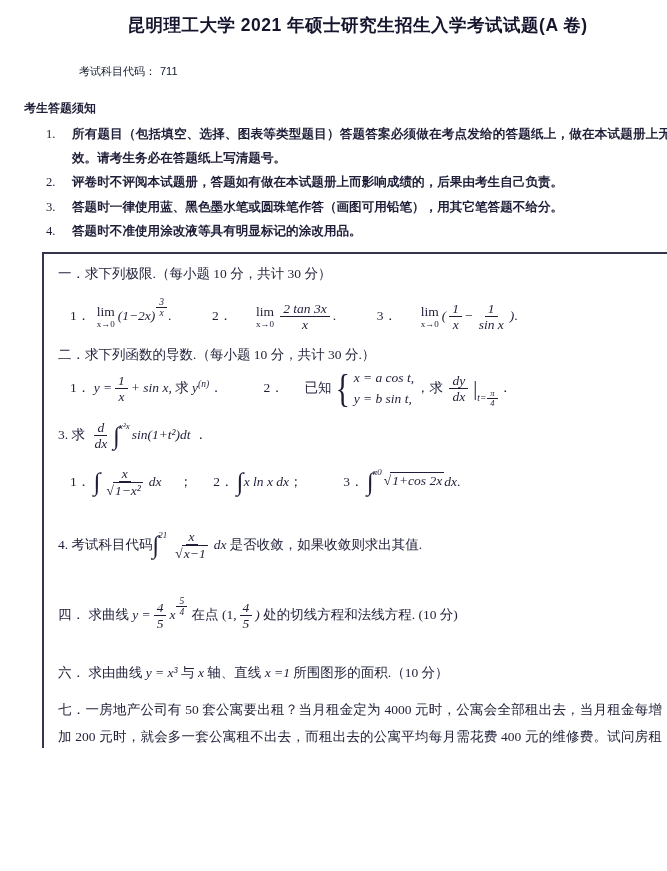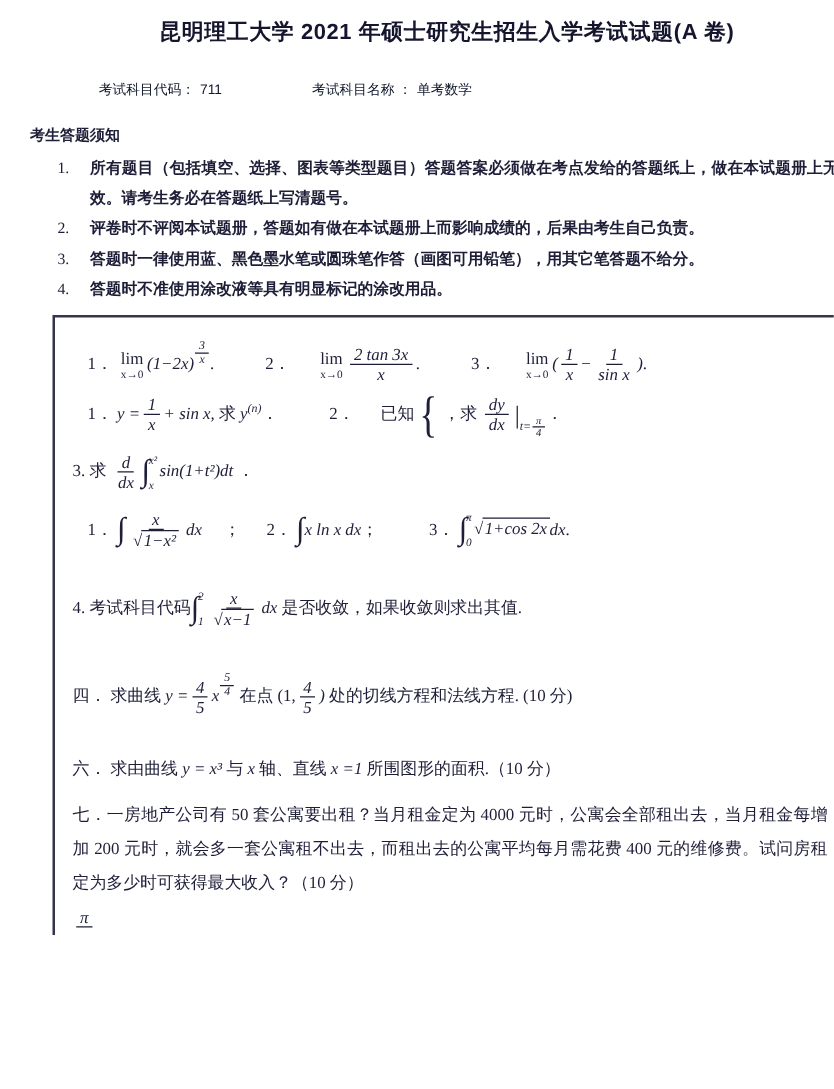--- a/index.html
+++ b/index.html
@@ -61,21 +61,21 @@
 
   .lim{
     display:inline-flex;flex-direction:column;align-items:center;
     vertical-align:middle;line-height:1;margin:0 3px;
   }
   .lim .lt{font-style:normal;}
   .lim .lb{font-size:9px;margin-top:2px;}
 
   .bigint{font-size:25px;font-style:normal;line-height:.9;vertical-align:middle;}
   .ilims{
-    display:inline-flex;flex-direction:column;justify-content:space-between;
+    display:inline-flex;flex-direction:row;justify-content:space-between;
     height:30px;font-size:9px;font-style:italic;vertical-align:middle;
     margin:0 2px 0 -1px;
   }
 
   .sqrt{display:inline-flex;align-items:baseline;white-space:nowrap;}
   .sqrt .sym{font-style:normal;}
   .sqrt .rad{border-top:1px solid currentColor;margin-left:-1px;padding:0 2px;}
 
   .cases{display:inline-flex;align-items:center;vertical-align:middle;margin:0 2px;}
   .cases .brace{font-size:40px;font-style:normal;font-weight:300;line-height:1;transform:scaleX(.75);}
@@ -88,21 +88,20 @@
 </style>
 </head>
 <body>
 
 <div class="page">
 
   <div class="title">昆明理工大学 2021 年硕士研究生招生入学考试试题(A 卷)</div>
 
   <div class="meta">
     <span class="pair"><span>考试科目代码：</span><span class="val">711</span></span>
-    <span class="pair pair2"><span>考试科目名称 ：</span><span class="val">单考数学</span></span>
   </div>
 
   <div class="notice-heading">考生答题须知</div>
 
   <div class="notice">
     <div class="notice-item">
       <span class="n">1.</span>
       <span class="t">所有题目（包括填空、选择、图表等类型题目）答题答案必须做在考点发给的答题纸上，做在本试题册上无效。请考生务必在答题纸上写清题号。</span>
     </div>
     <div class="notice-item">
@@ -114,20 +113,21 @@
       <span class="t">答题时一律使用蓝、黑色墨水笔或圆珠笔作答（画图可用铅笔），用其它笔答题不给分。</span>
     </div>
     <div class="notice-item">
       <span class="n">4.</span>
       <span class="t">答题时不准使用涂改液等具有明显标记的涂改用品。</span>
     </div>
   </div>
 
   <div class="box">
 
+    <div class="sec">一．求下列极限.（每小题 10 分，共计 30 分）</div>
     <div class="qrow">
       <span>1．</span>
       <span class="lim">
           <span class="lt">lim</span>
           <span class="lb">x→0</span>
         </span><span class="m">(1−2x)</span><span class="supexp"><span class="frac small">
             <span class="fn m">3</span>
             <span class="fd m">x</span>
           </span></span><span>.</span>
       <span class="g"></span>
@@ -148,33 +148,38 @@
           <span class="lb">x→0</span>
         </span><span class="m">(</span><span class="frac">
           <span class="fn m">1</span>
           <span class="fd m">x</span>
         </span><span>−</span><span class="frac">
           <span class="fn m">1</span>
           <span class="fd m">sin x</span>
         </span><span class="m">)</span><span>.</span>
     </div>
 
+    <div class="sec" style="margin-top:13px">二．求下列函数的导数.（每小题 10 分，共计 30 分.）</div>
     <div class="qrow" style="margin-top:4px">
       <span>1．</span>
       <span class="m">y =</span><span class="frac">
           <span class="fn m">1</span>
           <span class="fd m">x</span>
         </span><span class="m">+ sin x,</span>
       <span class="cn">求</span>
       <span class="m">y</span><sup class="msup">(n)</sup><span>．</span>
       <span class="g"></span>
       <span>2．</span>
       <span class="gs"></span>
       <span class="cn">已知</span><span class="cases">
           <span class="brace">{</span>
+          <span class="col">
+            <span class="m">x = a cos t,</span>
+            <span class="m">y = b sin t,</span>
+          </span>
         </span><span class="cn">，</span><span class="cn">求</span>
       <span class="frac">
           <span class="fn m">dy</span>
           <span class="fd m">dx</span>
         </span><span class="ebar">|</span><sub class="esub"><span class="m">t=</span><span class="frac tiny">
             <span class="fn m">π</span>
             <span class="fd m">4</span>
           </span></sub><span>．</span>
     </div>
     <div class="qrow flush" style="margin-top:10px">

